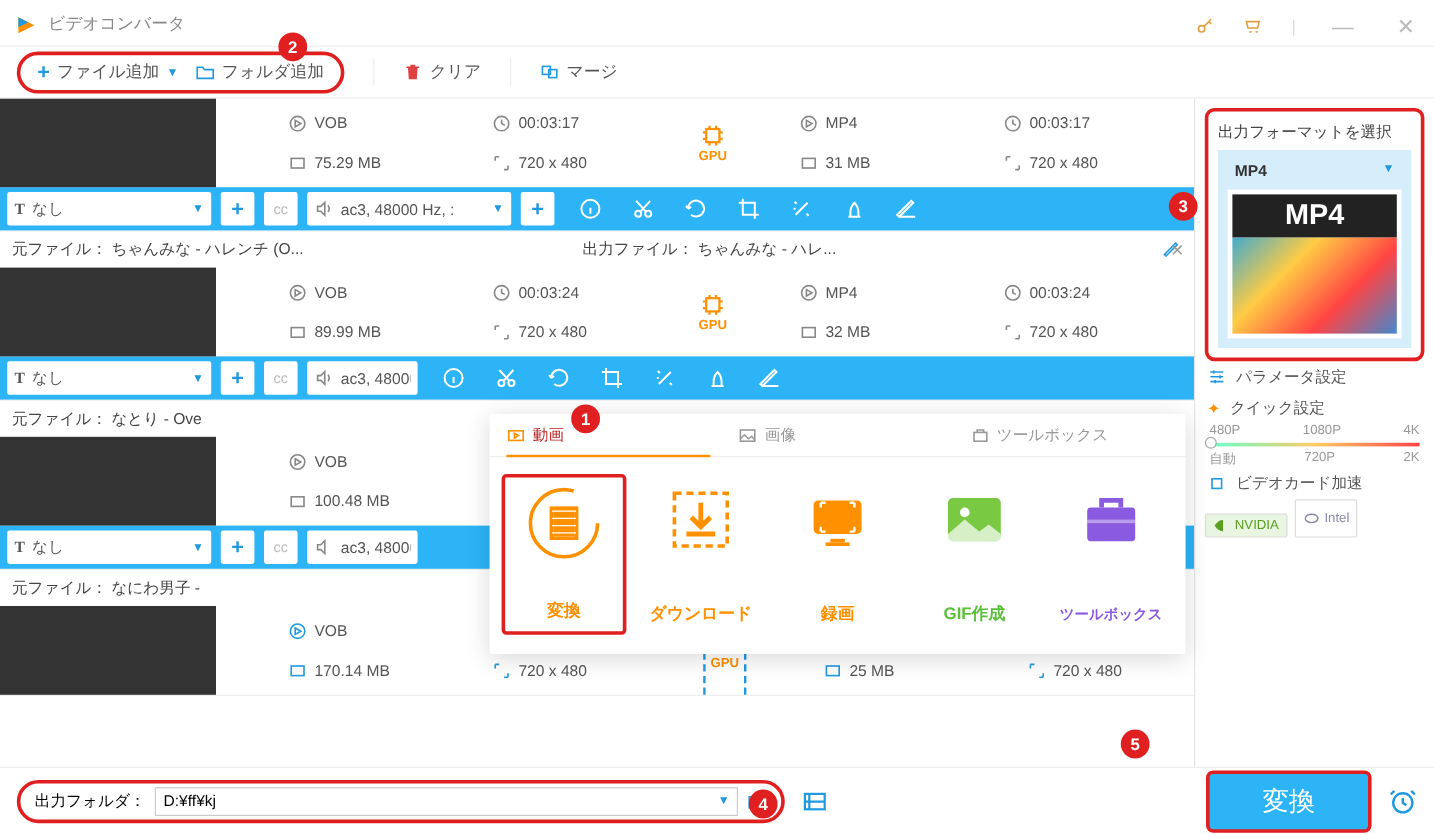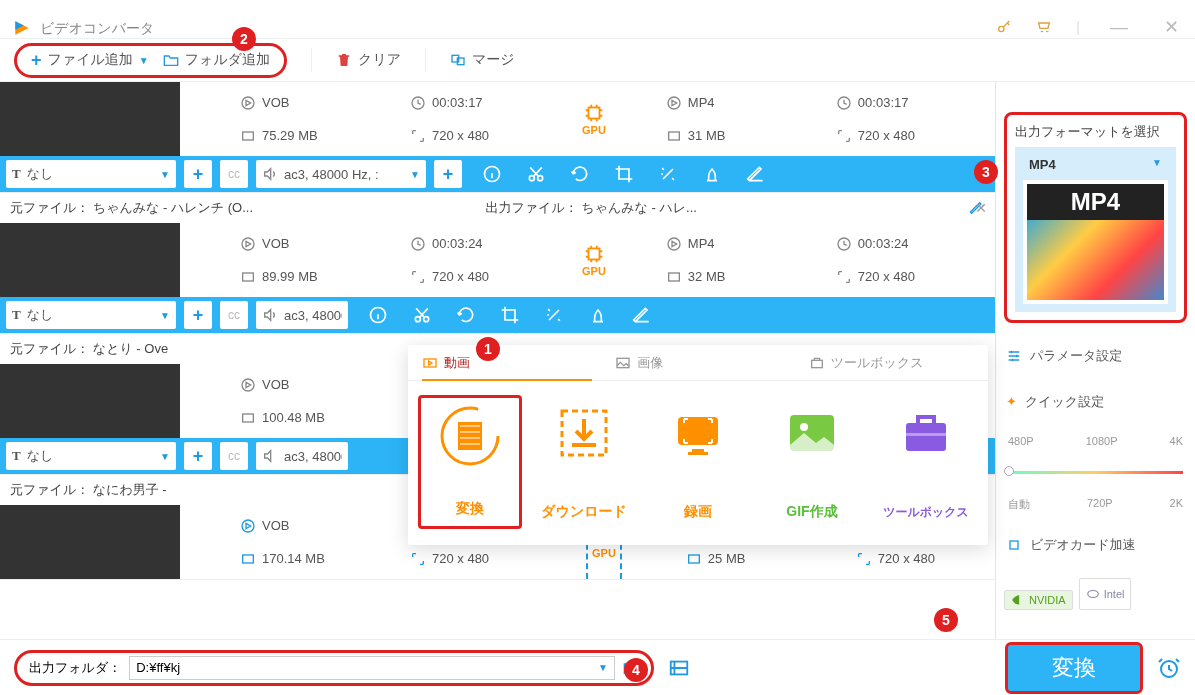--- a/index.html
+++ b/index.html
@@ -1,18 +1,18 @@
 <!DOCTYPE html>
 <html><head>
 <meta charset="utf-8">
 <style>
 * { margin: 0; padding: 0; box-sizing: border-box; font-family: "Meiryo", "MS PGothic", sans-serif; }
 body { background: #f5f5f5; width: 1195px; height: 695px; overflow: hidden; position: relative; }
 .window { background: #fff; width: 1195px; height: 695px; display: flex; flex-direction: column; }
-.titlebar { height: 38px; display: flex; align-items: flex-end; padding: 0 12px; color: #888; font-size: 14px; position: relative; }
+.titlebar { height: 38px; display: flex; align-items: flex-start; padding: 11px 12px; color: #888; font-size: 14px; position: relative; }
 .titlebar .logo { width: 20px; height: 20px; margin-right: 8px; }
 .titlebar .right { position: absolute; right: 10px; display: flex; align-items: center; gap: 24px; }
 .titlebar .right svg, .titlebar .right span { color: #bbb; }
 .win-btn { font-size: 18px; color: #999; cursor: pointer; padding: 0 6px;}
 .topbar { height: 44px; border-top: 1px solid #eee; border-bottom: 1px solid #eee; display: flex; align-items: center; padding: 0 14px; gap: 20px; position: relative;}
 .topbar .btn { display: flex; align-items: center; gap: 6px; color: #555; font-size: 14px; }
 .topbar .sep { width: 1px; height: 24px; background: #eee; margin: 0 4px; }
 .add-group { border: 3px solid #e02020; border-radius: 20px; padding: 4px 14px; display: flex; align-items: center; gap: 14px; }
 .plus-ic { color: #2099e0; font-weight: bold; font-size: 18px; }
 .chev { color: #2099e0; font-size: 10px; }
@@ -32,21 +32,21 @@
 .item .gpu-col { width: 50px; display: flex; flex-direction: column; align-items: center; justify-content: center; color: #ff9000; font-size: 11px; font-weight: bold; }
 .item .gpu-divider { border-left: 2px dashed #2099e0; height: 74px; margin: 0 4px; }
 .optbar { height: 36px; background: #2cb4f7; display: flex; align-items: center; padding: 0 6px; gap: 8px; }
 .optbar .white-box { background: #fff; display: flex; align-items: center; height: 28px; padding: 0 6px; gap: 6px; font-size: 13px; color: #555; border-radius: 2px;}
 .optbar .sq { width: 28px; height: 28px; background: #fff; display: flex; align-items: center; justify-content: center; border-radius: 2px; color: #2099e0; font-size: 18px; font-weight: bold;}
 .optbar .sq.cc { color: #bbb; font-size: 12px; font-weight: normal;}
 .optbar .toolicons { display: flex; gap: 24px; padding: 0 12px; color: #fff; }
 .optbar .toolicons svg { width: 20px; height: 20px; }
 .optbar .chev-down { color: #2099e0; font-size: 10px; margin-left: auto;}
 
-.sidebar { width: 200px; border-left: 1px solid #e5e5e5; padding: 8px; display: flex; flex-direction: column; gap: 20px; font-size: 13px; justify-content: center; }
+.sidebar { width: 200px; border-left: 1px solid #e5e5e5; padding: 8px; display: flex; flex-direction: column; gap: 0; font-size: 13px; }
 .sidebar .fmt-box { border: 3px solid #e02020; border-radius: 8px; padding: 8px; }
 .sidebar .fmt-title { color: #444; font-size: 13px; margin-bottom: 6px; }
 .sidebar .fmt-sel { background: #d6edfb; padding: 8px; }
 .sidebar .fmt-sel .fmt-hdr { display: flex; justify-content: space-between; color: #333; font-weight: bold; padding: 2px 6px 8px;}
 .sidebar .fmt-thumb { background: #fff; padding: 4px; }
 .sidebar .sec { display: flex; align-items: center; gap: 8px; color: #555; padding: 4px 2px;}
 .sidebar .slider-row { display: flex; justify-content: space-between; color: #999; font-size: 11px; padding: 0 4px;}
 .sidebar .slider { position: relative; height: 6px; margin: 2px 4px;}
 .sidebar .slider .track { position: absolute; height: 3px; top: 2px; left: 0; right: 0; background: linear-gradient(to right, #6fc, #fc6, #f44);}
 .sidebar .gpu-badges { display: flex; gap: 6px;}

